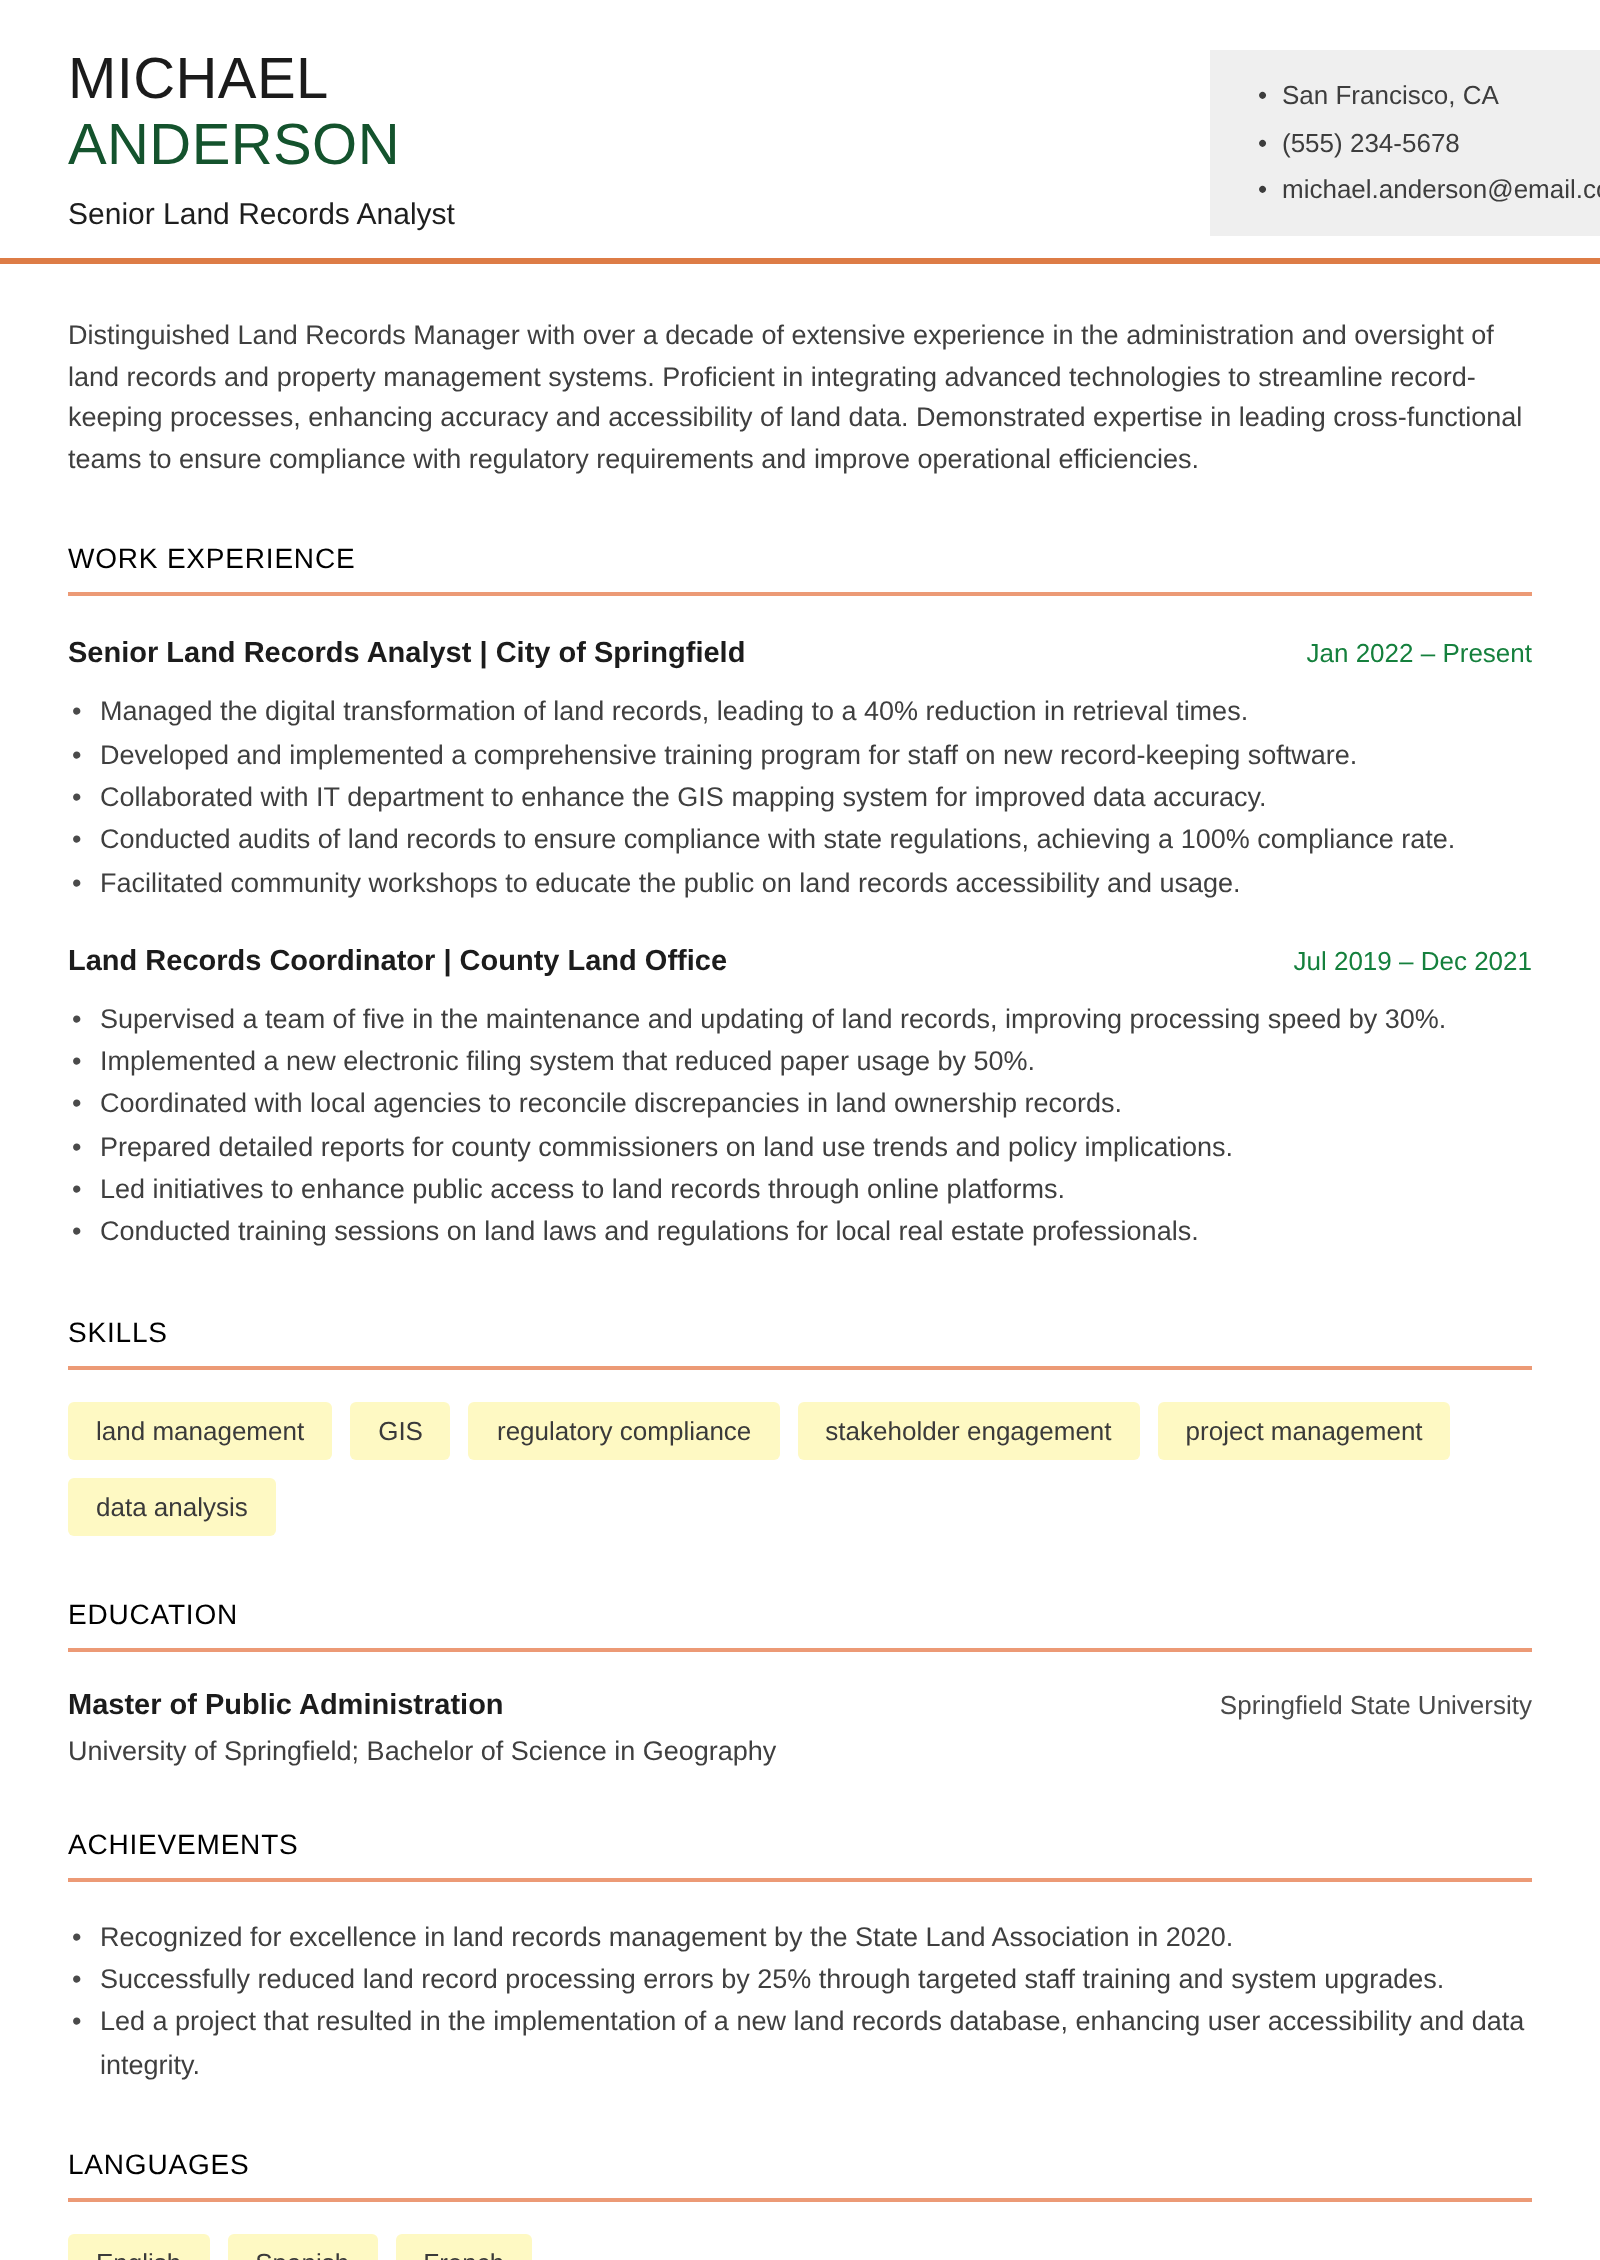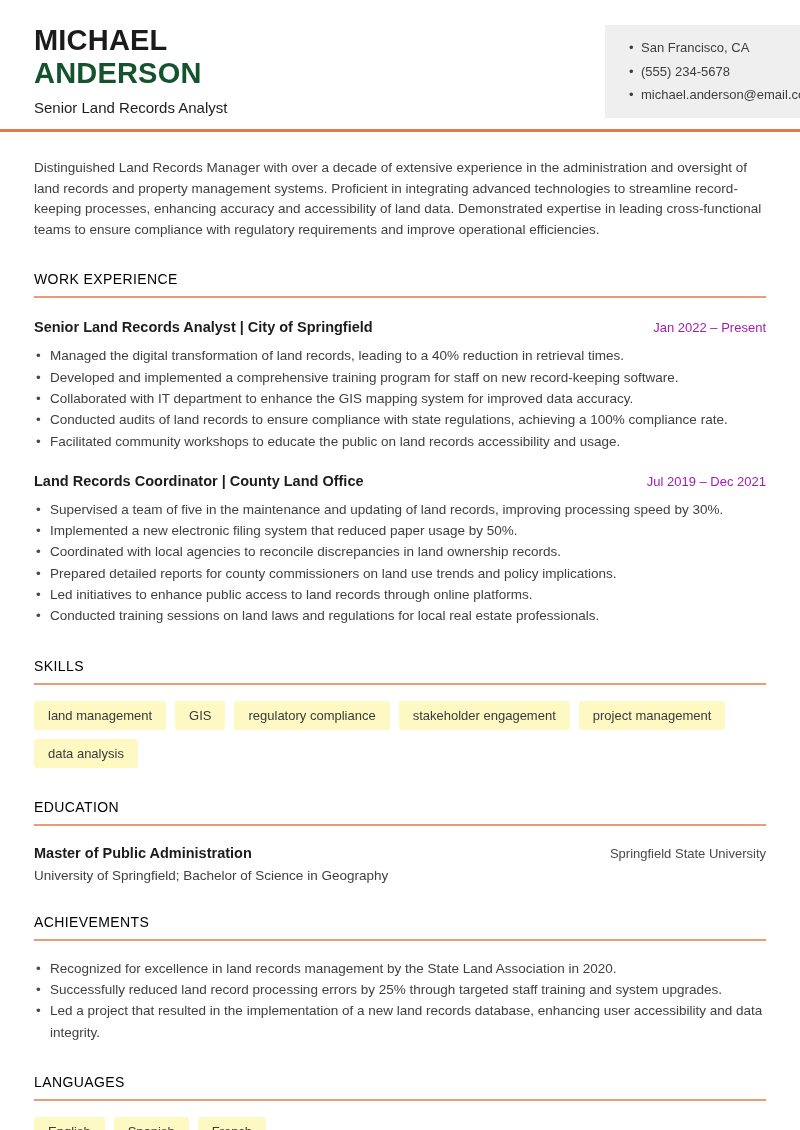--- a/index.html
+++ b/index.html
@@ -14,21 +14,21 @@
   }
 
   
   .header {
     position: relative;
     height: 132px;
     border-bottom: 3px solid #dd7c46;
   }
   .name-block { position: absolute; left: 34px; top: 24px; }
   .name-line {
-    font-size: 29px; font-weight: bold; line-height: 33px;
+    font-size: 29px; font-weight: normal; line-height: 33px;
     letter-spacing: 0.2px; color: #1b1b1b;
   }
   .name-line.last { color: #14532d; }
   .headline { margin-top: 9px; font-size: 15px; color: #1e1e1e; }
 
   .contact-box {
     position: absolute; right: 0; top: 25px;
     width: 195px; min-height: 88px;
     background: #efefef;
     padding: 11px 8px 11px 24px;
@@ -55,21 +55,21 @@
     margin-top: 31px;
   }
   .section-rule {
     border: none; border-top: 2px solid #ec9a76;
     margin: 9px 0 0 0;
   }
 
   .job { margin-top: 21px; }
   .job-header { display: flex; justify-content: space-between; align-items: baseline; gap: 36px; }
   .job-title { font-size: 14.5px; font-weight: bold; color: #1c1c1c; }
-  .job-dates { font-size: 13px; color: #a21caf; white-space: nowrap; }
+  .job-dates { font-size: 13px; color: #15803d; white-space: nowrap; }
 
   ul.bullets { list-style: none; margin: 10px 0 0 0; padding: 0; }
   ul.bullets li {
     position: relative; padding-left: 16px;
     font-size: 13.5px; line-height: 21.3px; color: #3f3f3f;
   }
   ul.bullets li::before { content: "•"; position: absolute; left: 2px; color: #4a4a4a; }
 
   .pill-row { display: flex; flex-wrap: wrap; gap: 9px; margin-top: 16px; }
   .pill {

